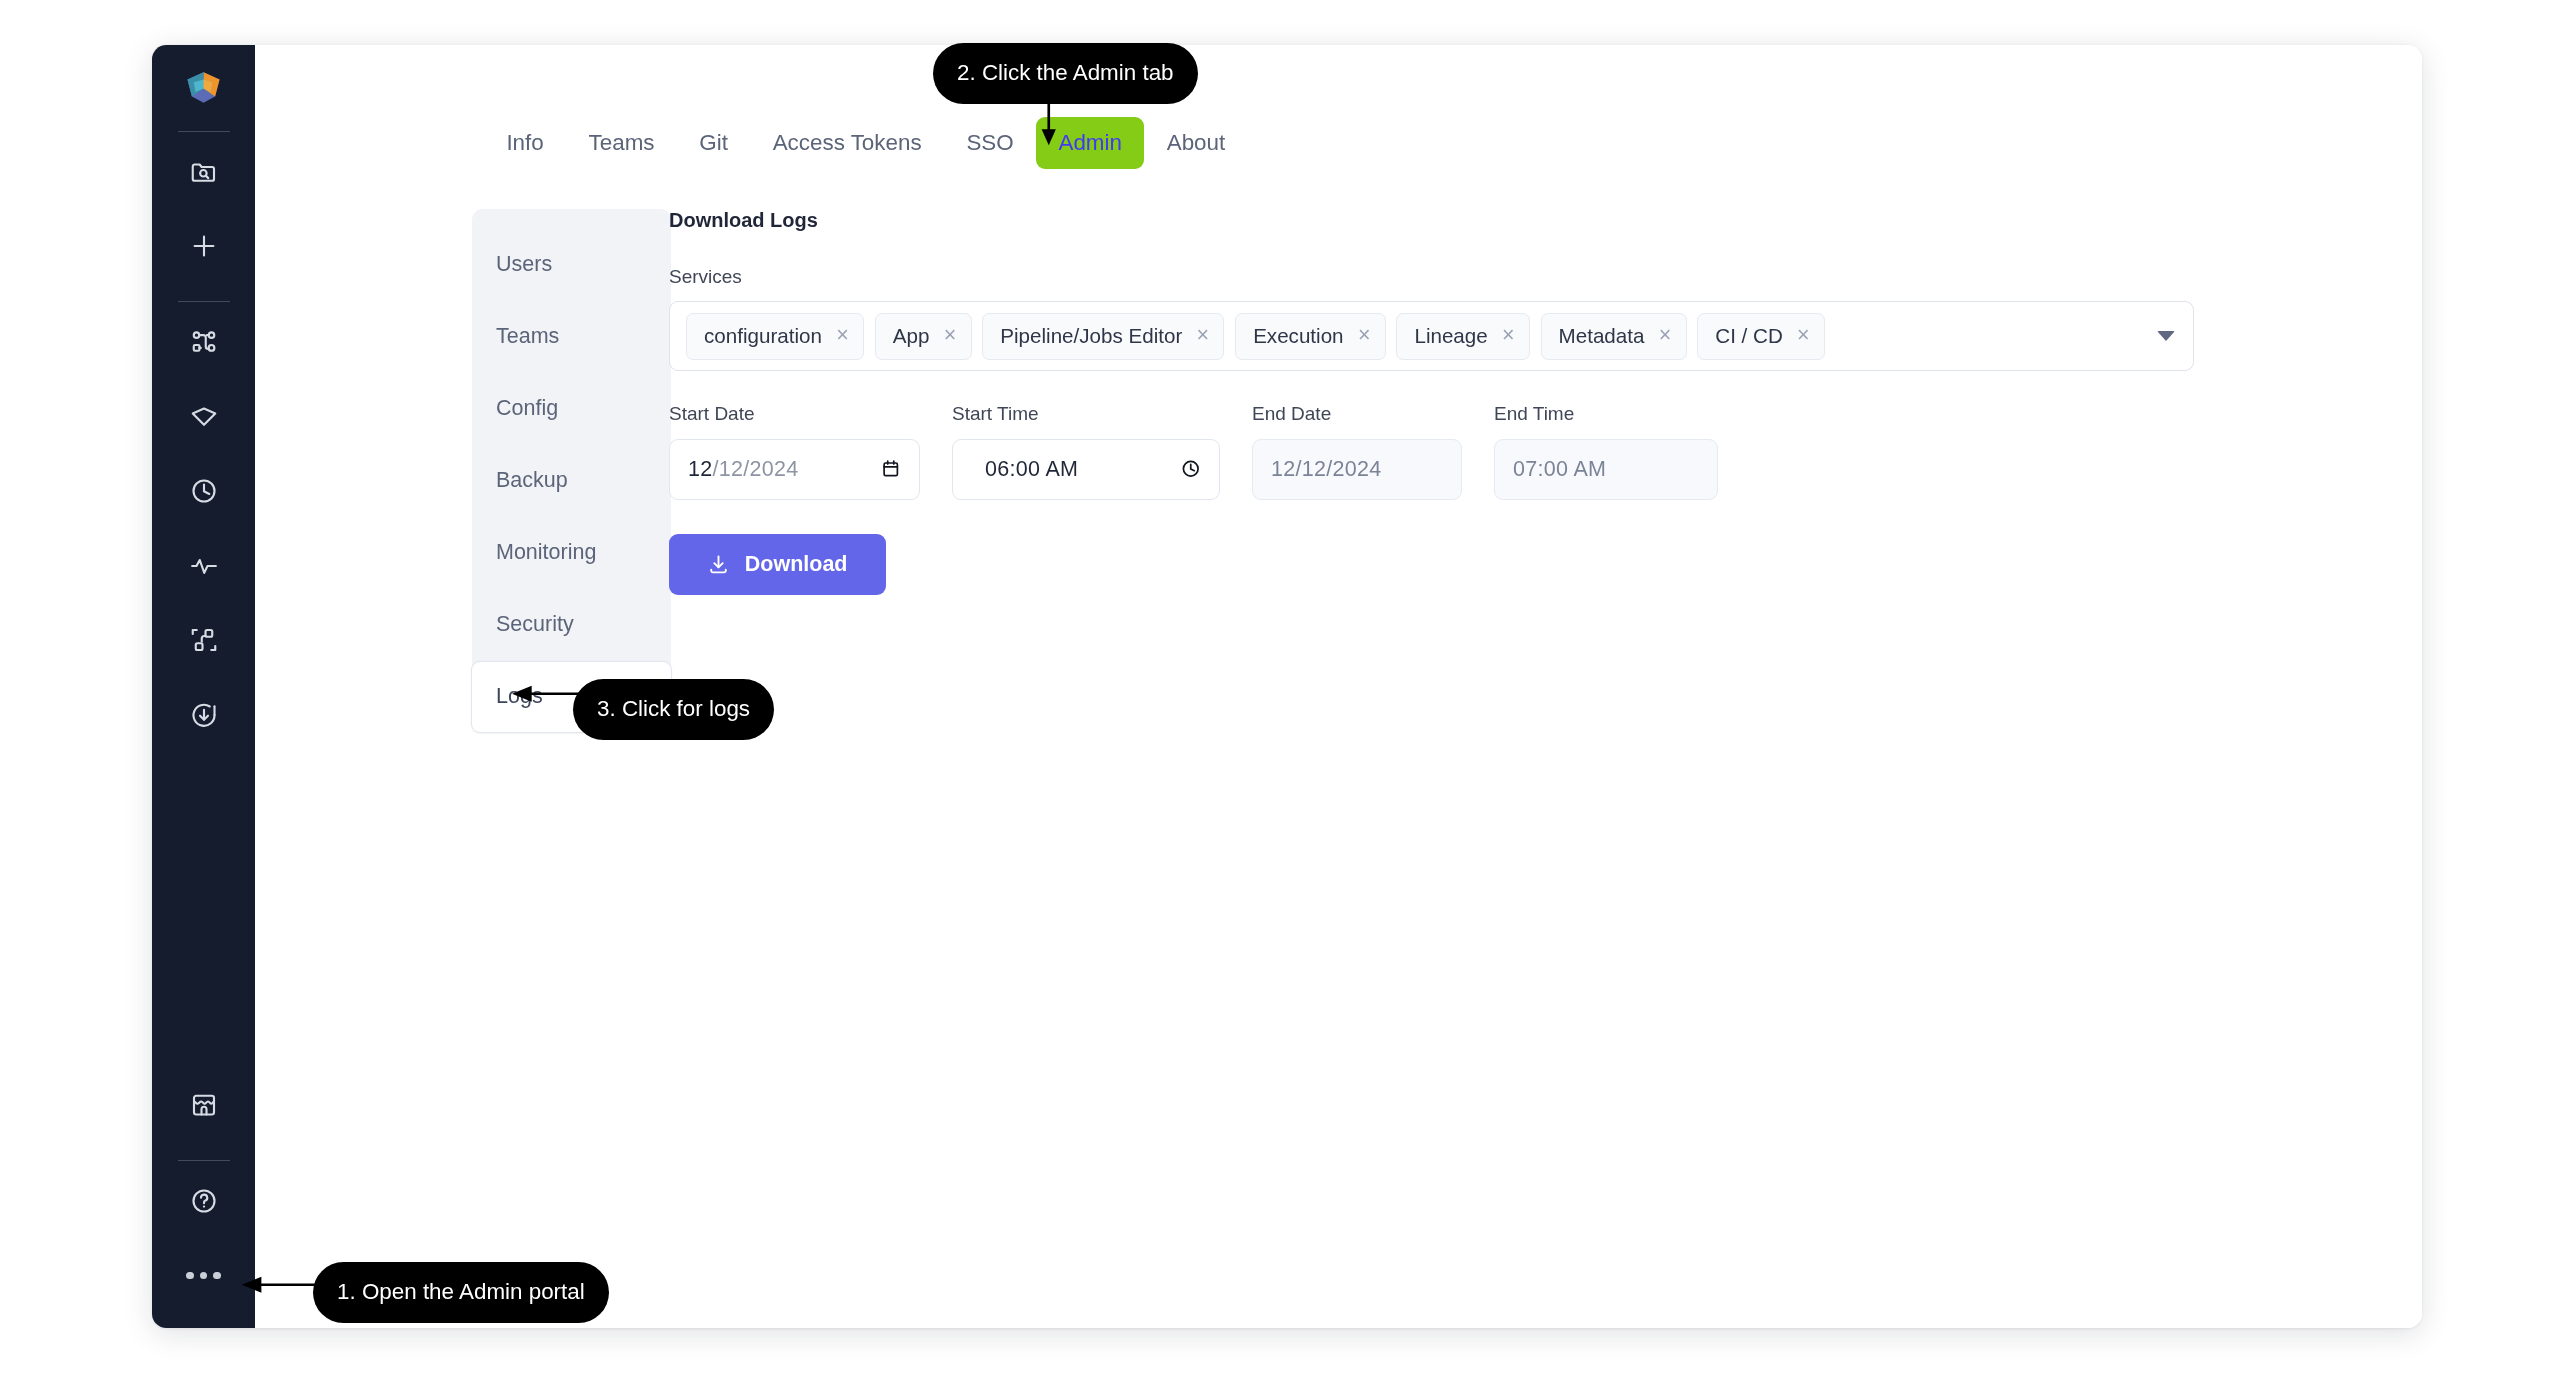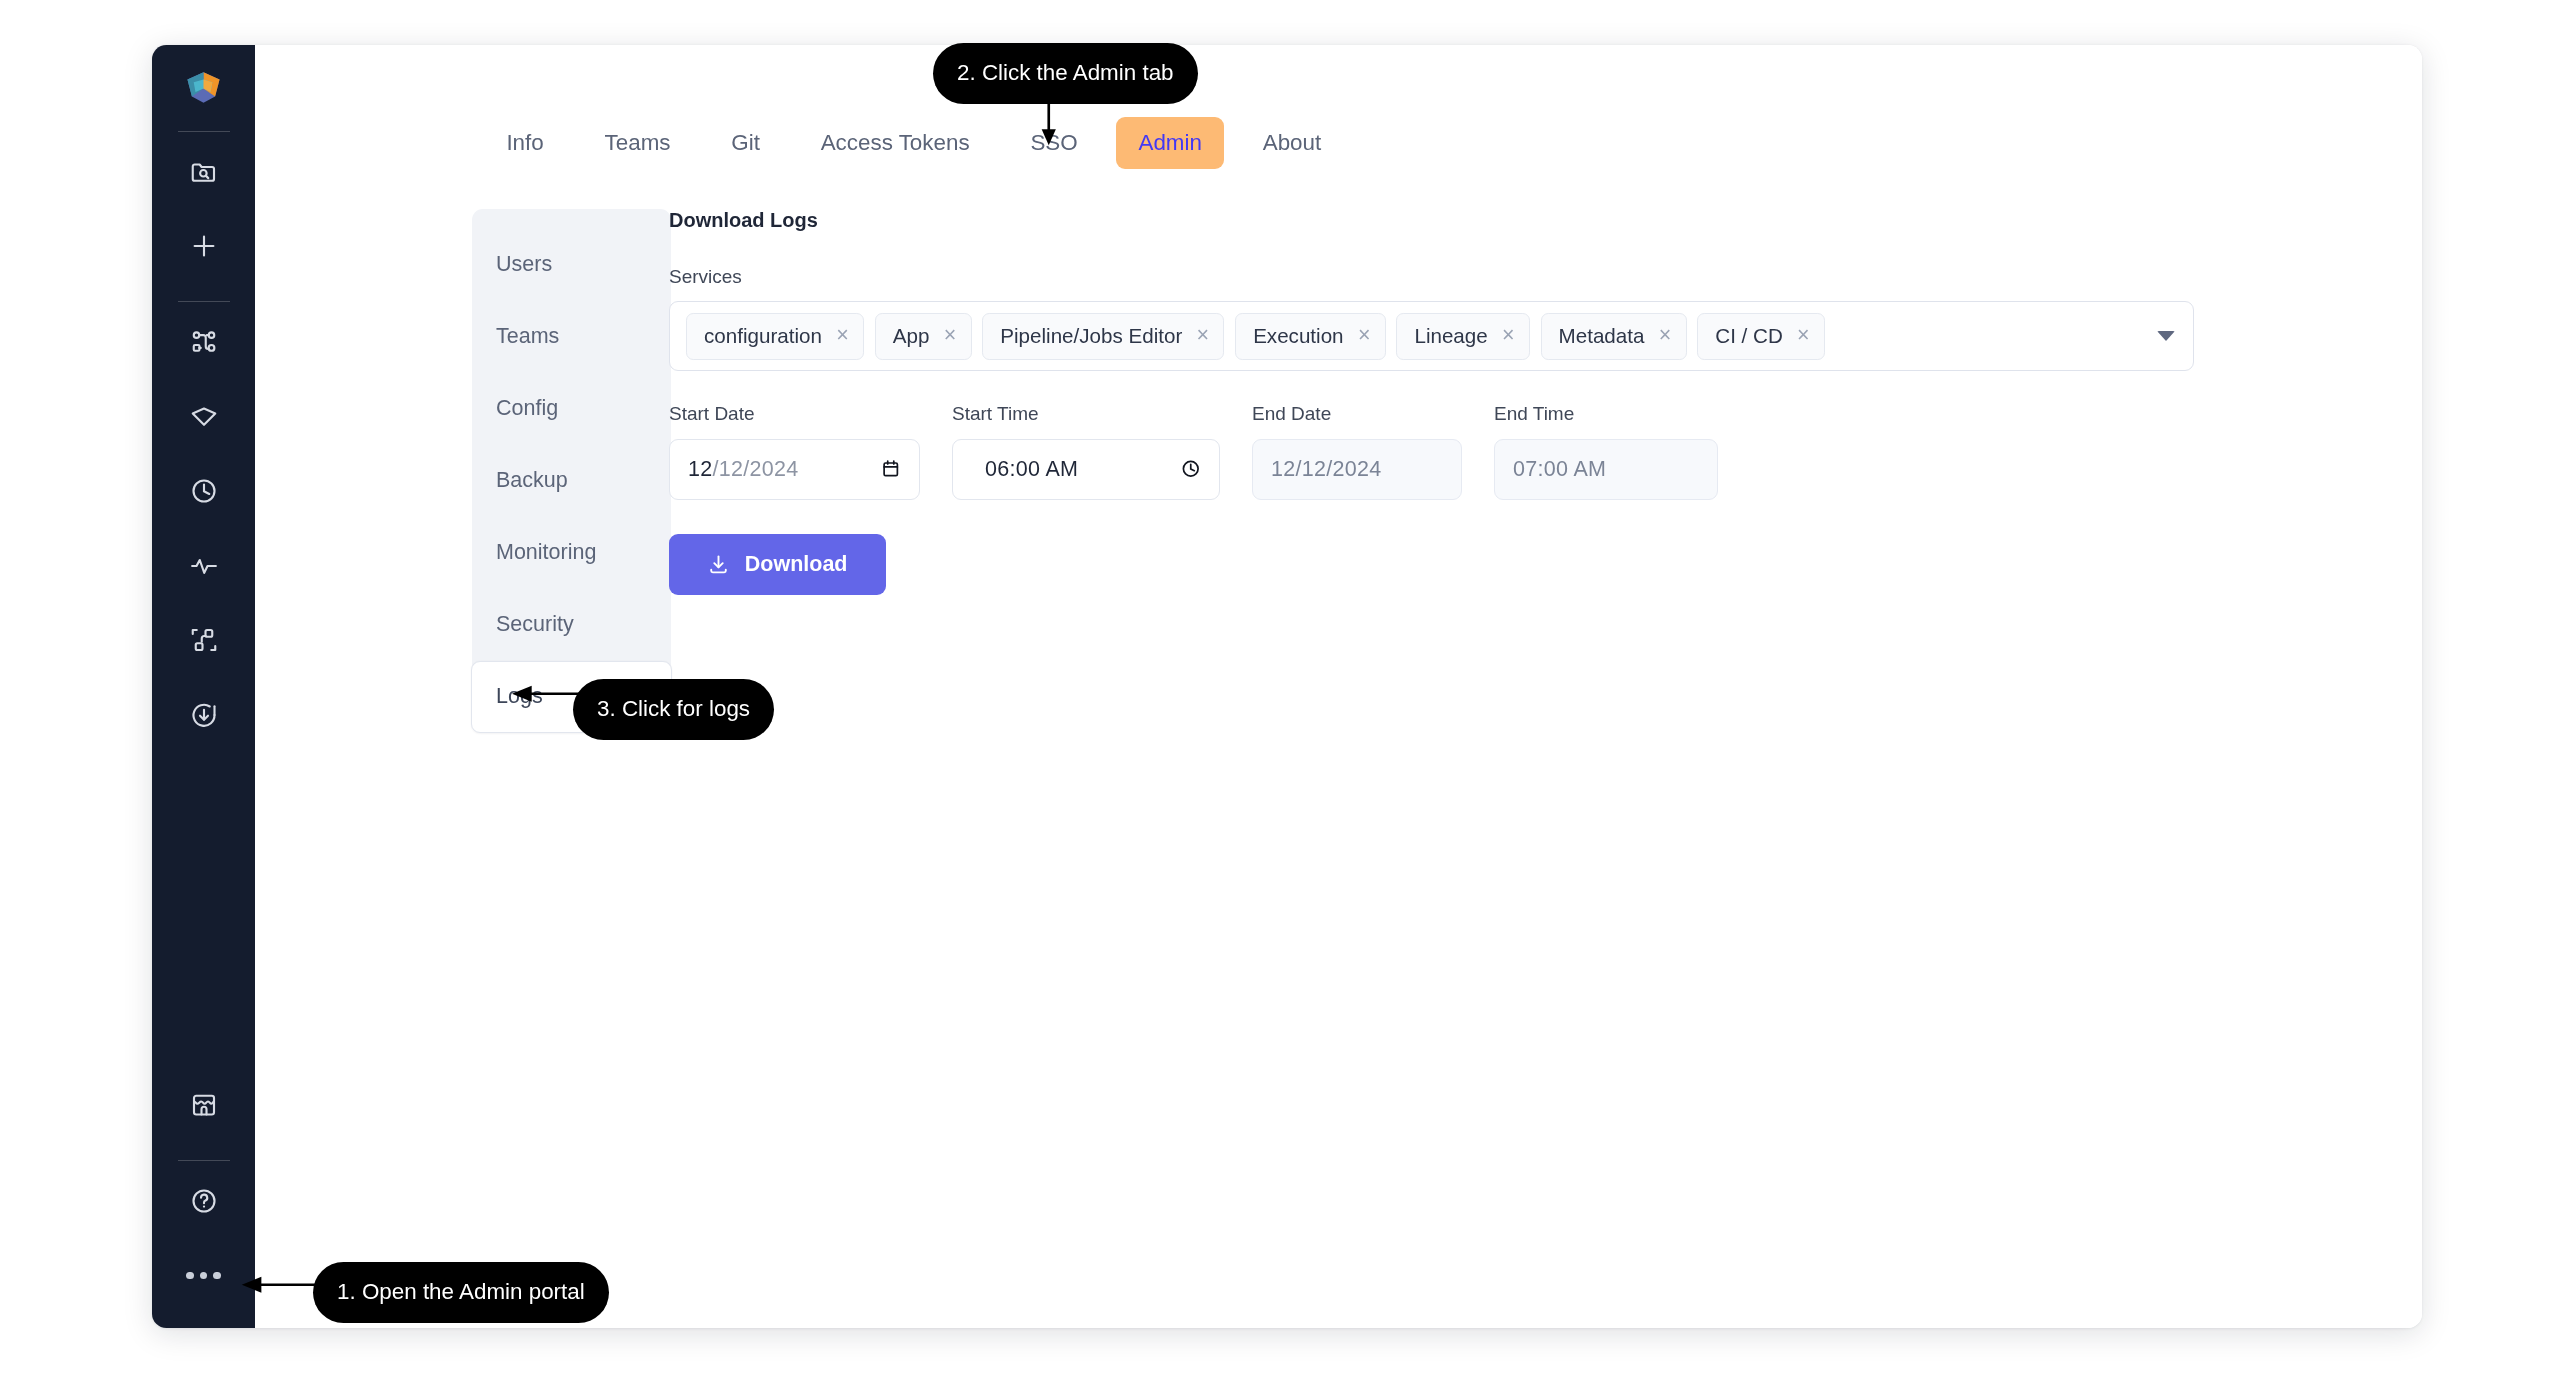--- a/index.html
+++ b/index.html
@@ -60,32 +60,32 @@
     position: relative;
     background: #ffffff;
   }
 
   
   #tabs {
     position: absolute;
     left: 229px; top: 72px;
     display: flex;
     align-items: center;
-    gap: 16px;
+    gap: 0px;
   }
   .tab {
     font-size: 22.4px;
     color: #5b6478;
     padding: 12.5px 22.4px;
     border-radius: 9px;
     line-height: 1.2;
     white-space: nowrap;
   }
   .tab.active {
-    background: #fdba74;
+    background: #84cc16;
     color: #4338f5;
   }
 
   
   #settings-menu {
     position: absolute;
     left: 217px; top: 164px;
     width: 199px;
     background: #f1f3f7;
     border-radius: 10.7px;

